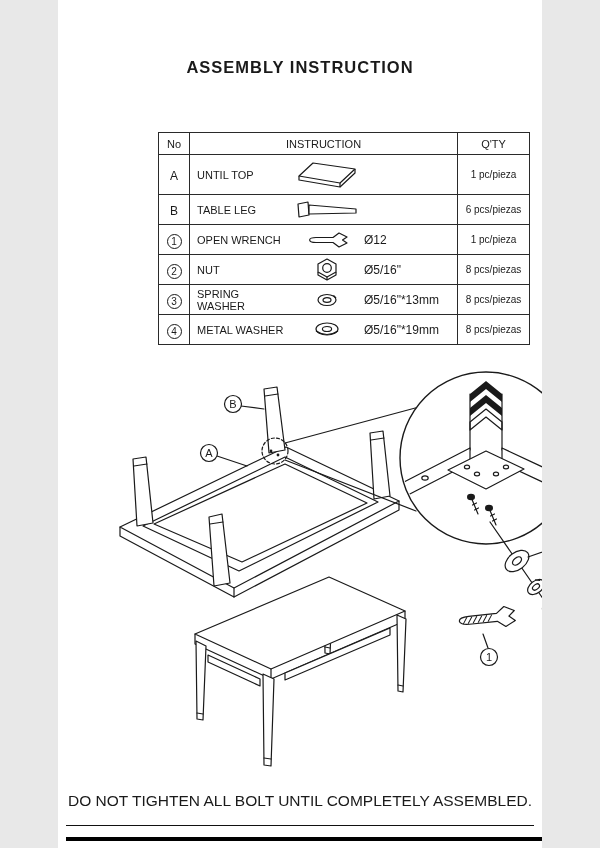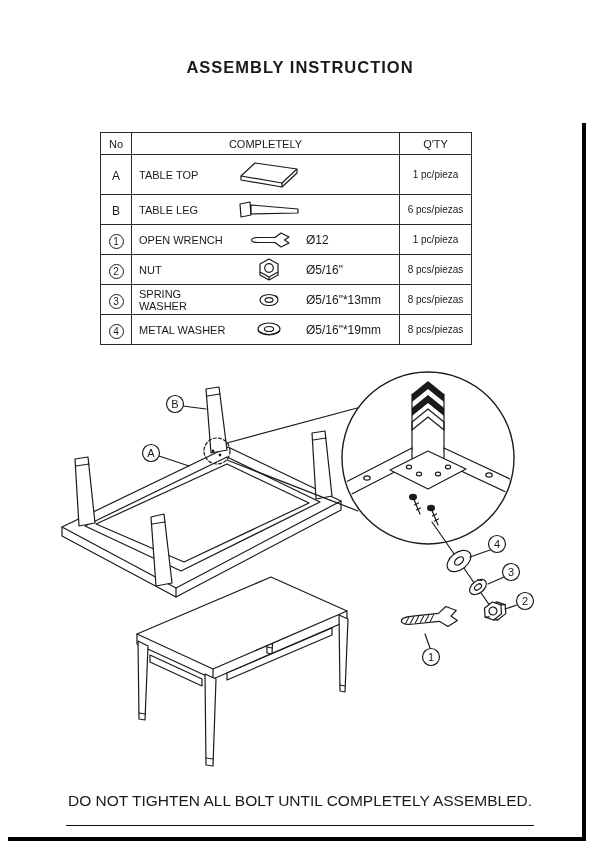--- a/index.html
+++ b/index.html
@@ -1,18 +1,18 @@
 <!DOCTYPE html>
 <html><head>
 <meta charset="utf-8">
 <style>
   * { margin:0; padding:0; box-sizing:border-box; }
   html,body { background:#e8e8e8; }
   .page {
-    position:relative; width:600px; height:848px; margin:0 auto;
+    position:relative; width:484px; height:848px; margin:0 auto;
     background:#ffffff; color:#1a1a1a; overflow:hidden;
     font-family:"Liberation Sans", sans-serif;
   }
   .title {
     position:absolute; top:58px; left:0; width:100%;
     text-align:center; font-size:16.5px; font-weight:bold; letter-spacing:1px;
   }
   
   .parts {
     position:absolute; left:100px; top:132px; width:371px;
@@ -58,30 +58,30 @@
 
   <table class="parts">
     <colgroup>
         <col style="width:31px">
         <col style="width:268px">
         <col style="width:72px">
       </colgroup>
     <thead>
       <tr>
         <th>No</th>
-        <th>COMPLETELY</th>
+        <th>INSTRUCTION</th>
         <th>Q'TY</th>
       </tr>
     </thead>
     <tbody>
       <tr class="row-tall">
         <td class="no-cell"><span class="plain-no">A</span></td>
         <td class="desc-cell">
           <div class="desc-flex">
-            <span class="part-name">TABLE TOP</span>
+            <span class="part-name">UNTIL TOP</span>
             <span class="part-icon">
               <svg width="58" height="26" viewBox="0 0 58 26">
                   <g fill="#fff" stroke="#1a1a1a" stroke-width="1.2" stroke-linejoin="round">
                     <polygon points="15,1 57,7 42,21 1,14"></polygon>
                     <polyline fill="none" points="1,14 1,18 42,25 42,21"></polyline>
                     <polyline fill="none" points="42,25 57,11 57,7"></polyline>
                   </g>
                 </svg>
             </span>
             <span class="part-spec"></span>

